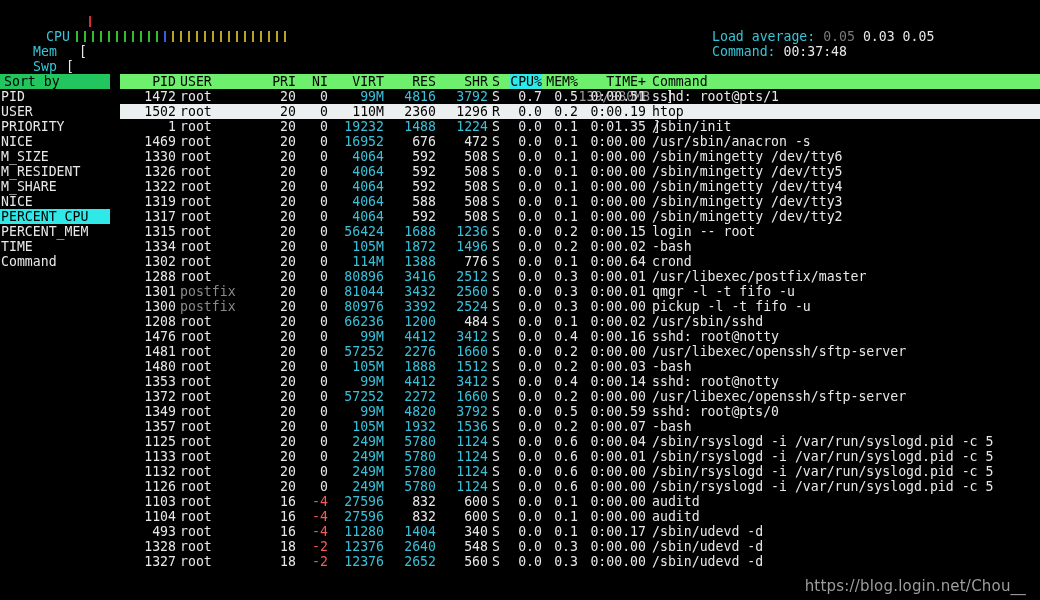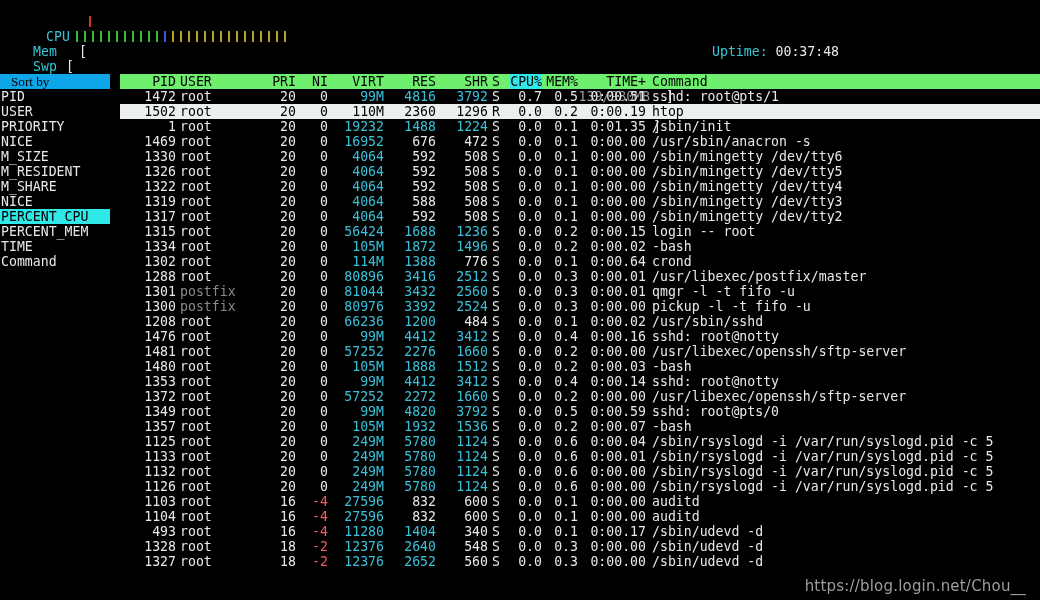--- a/index.html
+++ b/index.html
@@ -21,21 +21,21 @@
   .mval{position:absolute;color:#9a9a9a;text-align:right;}
   
   .stats{position:absolute;left:712px;top:14px;width:328px;height:48px;}
   .stat-row{position:absolute;left:0;white-space:pre;color:#35c6d6;}
   .s1{top:0;} .s2{top:15px;} .s3{top:30px;}
   .stat-row .v{color:#e8e8e8;}
   .stat-row .dim{color:#7a7a7a;}
   .stat-row .grn{color:#3ae04a;}
   
   .sortpanel{position:absolute;left:0;top:74px;width:110px;}
-  .sp-title{height:15px;background:#0ea5e9;color:#000;white-space:pre;padding-left:11px;font-family:Liberation Serif, serif;}
+  .sp-title{height:15px;background:#22c55e;color:#000;white-space:pre;padding-left:4px;}
   .sp-item{height:15px;white-space:pre;padding-left:1px;color:#e8e8e8;}
   .sp-item.sel{background:#2fe8e8;color:#000;}
   
   .table{position:absolute;left:120px;top:74px;width:920px;}
   .thead{height:15px;background:#6ef06e;color:#000;white-space:pre;position:relative;}
   .thead .cpuhl{background:#2fe8e8;color:#000;}
   .row{height:15px;white-space:pre;position:relative;color:#e8e8e8;}
   .row.sel{background:#eceff0;color:#000;}
   .num{color:#3ac0d8;}
   .plain{color:#e8e8e8;}
@@ -84,21 +84,22 @@
     <div class="meter-row m3">
       <span class="mlabel">Swp</span>
       <span class="mbrk l">[</span>
       <span id="swp-bars"></span>
       <span class="mval" style="left:540px;width:110px;">0/2047MB</span>
       <span class="mbrk" style="left:653px;">]</span>
     </div>
   </div>
 
   <div class="stats">
-    <div class="stat-row s3"><span>Uptime: </span><span class="v">00:37:48</span></div>
+    <div class="stat-row s2"><span>Load average: </span><span class="dim">0.05</span><span class="v"> </span><span class="v">0.03</span><span class="v"> </span><span class="v">0.05</span></div>
+    <div class="stat-row s3"><span>Command: </span><span class="v">00:37:48</span></div>
   </div>
 
   <div class="sortpanel">
     <div class="sp-title">Sort by</div>
     <div id="sort-items">
         <div class="sp-item">PID</div>
         <div class="sp-item">USER</div>
         <div class="sp-item">PRIORITY</div>
         <div class="sp-item">NICE</div>
         <div class="sp-item">M_SIZE</div>

